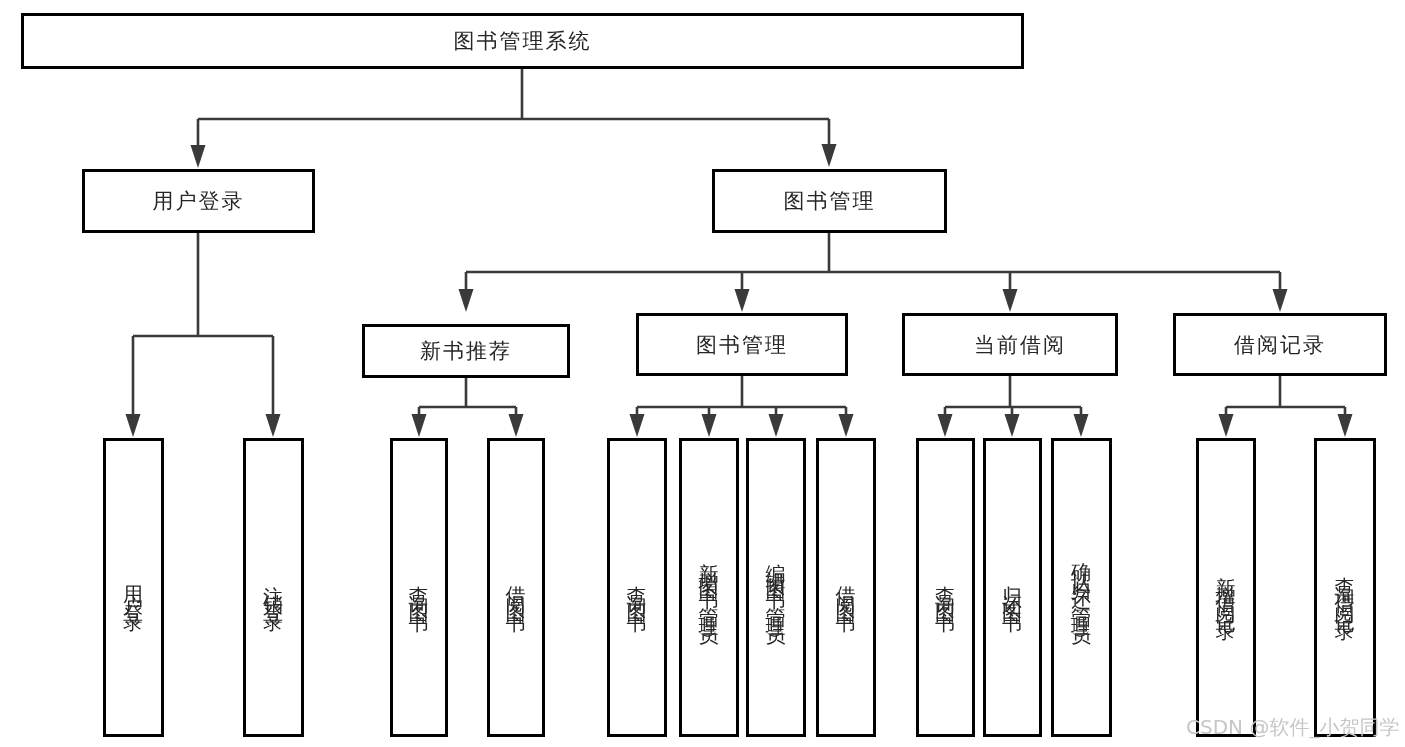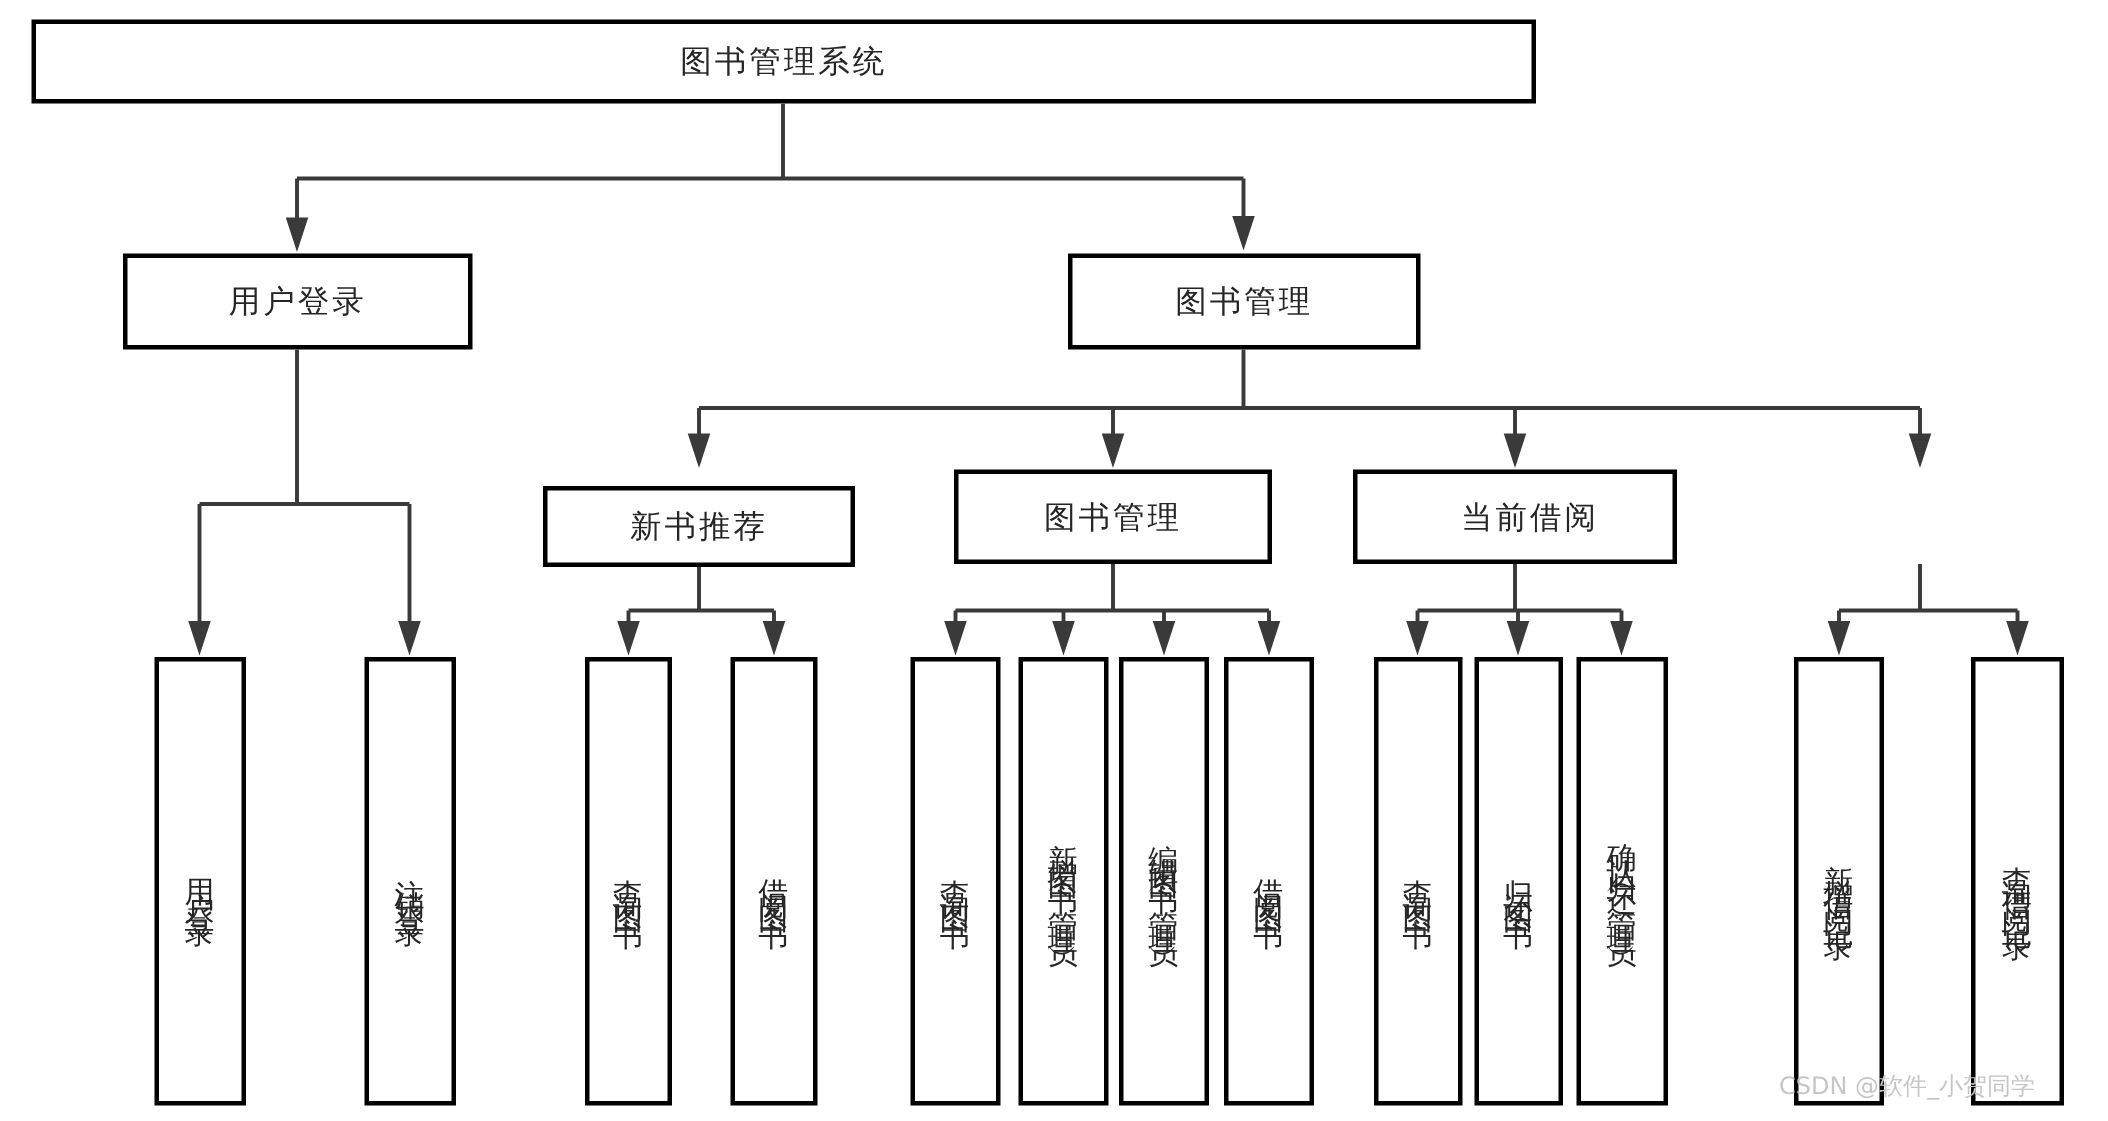--- a/index.html
+++ b/index.html
@@ -32,21 +32,21 @@
   .vbox {
     writing-mode:vertical-lr;
     text-orientation:mixed;
     font-size:20px;
     letter-spacing:9px;
     line-height:1;
   }
   .watermark {
     position:absolute;
     left:1186px; top:714px;
-    font-size:16px;
+    font-size:20px;
     color:#c6c6c6;
     letter-spacing:0px;
     white-space:nowrap;
     z-index:6;
   }
 </style>
 </head>
 <body>
 
 <div class="canvas">
@@ -92,20 +92,21 @@
   </svg>
 
   <div class="box hbox" style="left:21px; top:13px; width:1003px; height:56px;">图书管理系统</div>
 
   <div class="box hbox" style="left:82px; top:169px; width:233px; height:64px;">用户登录</div>
   <div class="box hbox" style="left:712px; top:169px; width:235px; height:64px;">图书管理</div>
 
   <div class="box hbox" style="left:362px; top:324px; width:208px; height:54px;">新书推荐</div>
   <div class="box hbox" style="left:636px; top:313px; width:212px; height:63px;">图书管理</div>
   <div class="box hbox" style="left:902px; top:313px; width:216px; height:63px;padding-left:20px;">当前借阅</div>
+  <div class="box hbox" style="left:1173px; top:313px; width:214px; height:63px;">借阅记录</div>
 
   <div class="box vbox" style="left:103px; top:438px; width:61px; height:299px;">用户登录</div>
   <div class="box vbox" style="left:243px; top:438px; width:61px; height:299px;">注销登录</div>
 
   <div class="box vbox" style="left:390px; top:438px; width:58px; height:299px;">查询图书</div>
   <div class="box vbox" style="left:487px; top:438px; width:58px; height:299px;">借阅图书</div>
 
   <div class="box vbox" style="left:607px; top:438px; width:60px; height:299px;">查询图书</div>
   <div class="box vbox" style="left:679px; top:438px; width:60px; height:299px;">新增图书（管理员）</div>
   <div class="box vbox" style="left:746px; top:438px; width:60px; height:299px;">编辑图书（管理员）</div>

